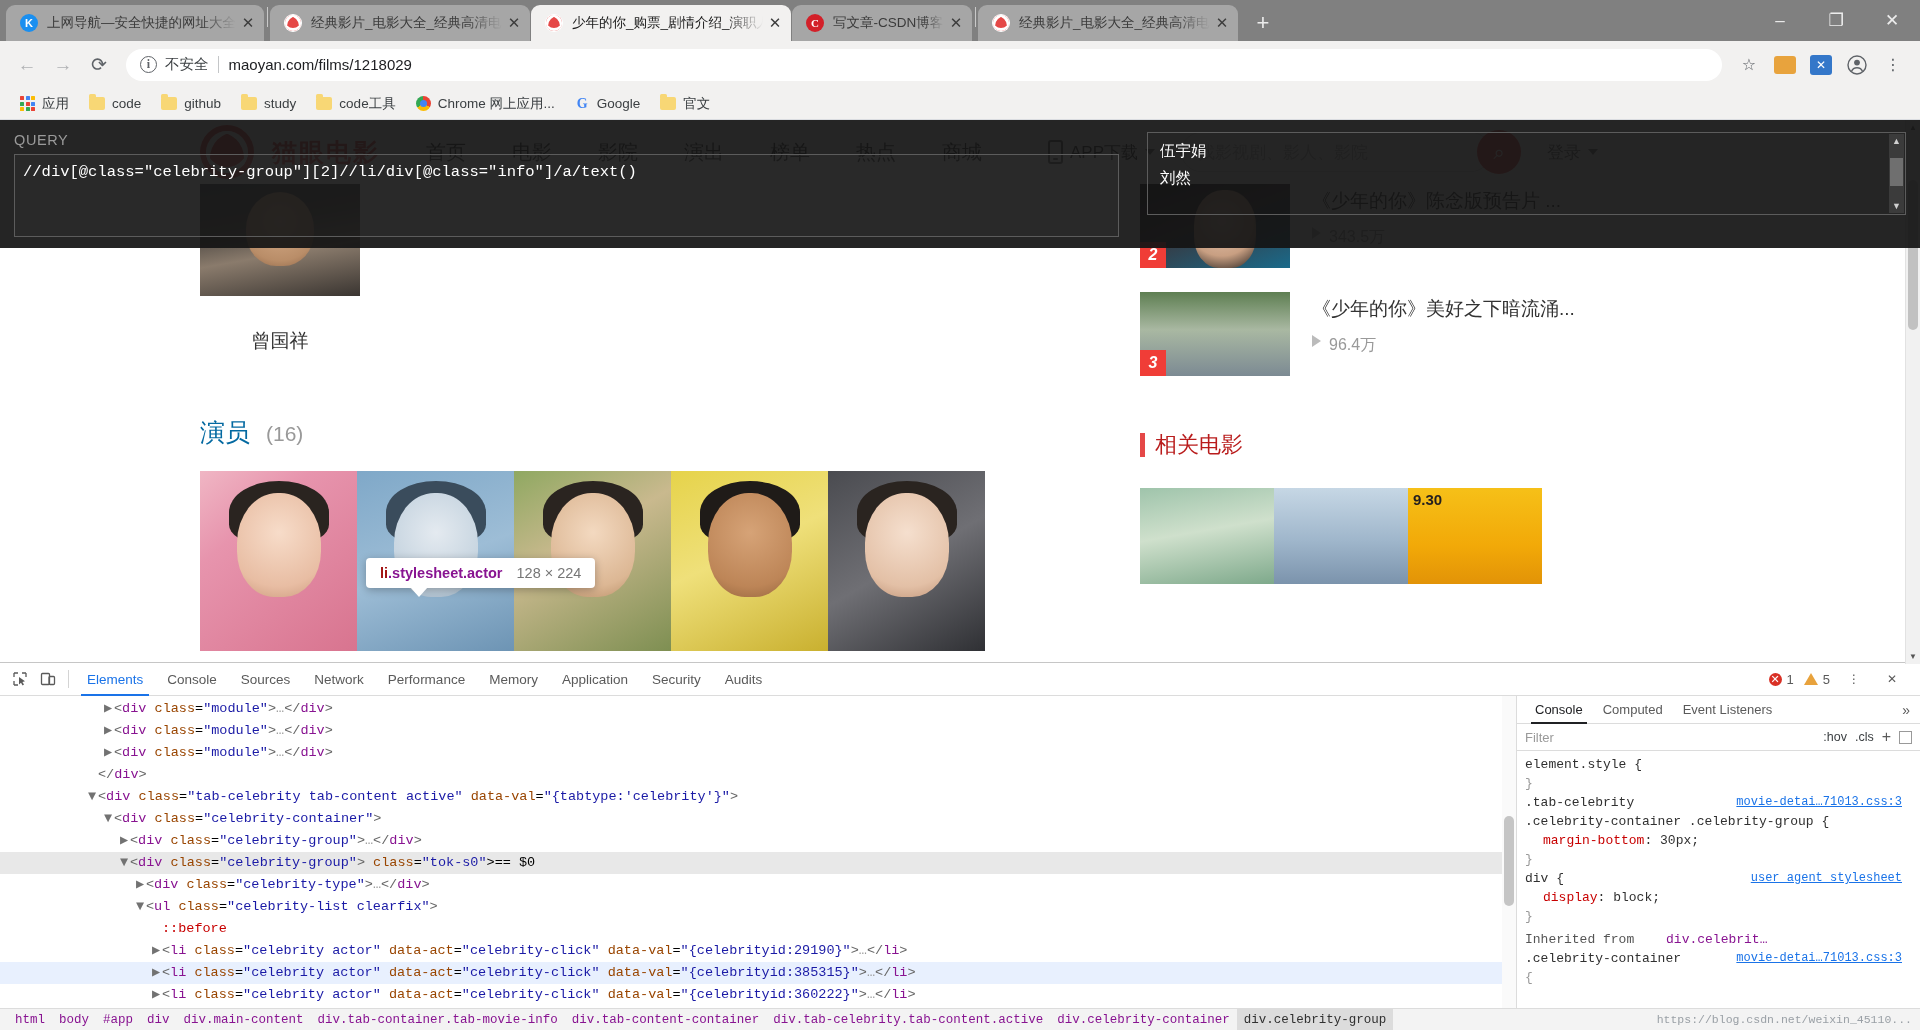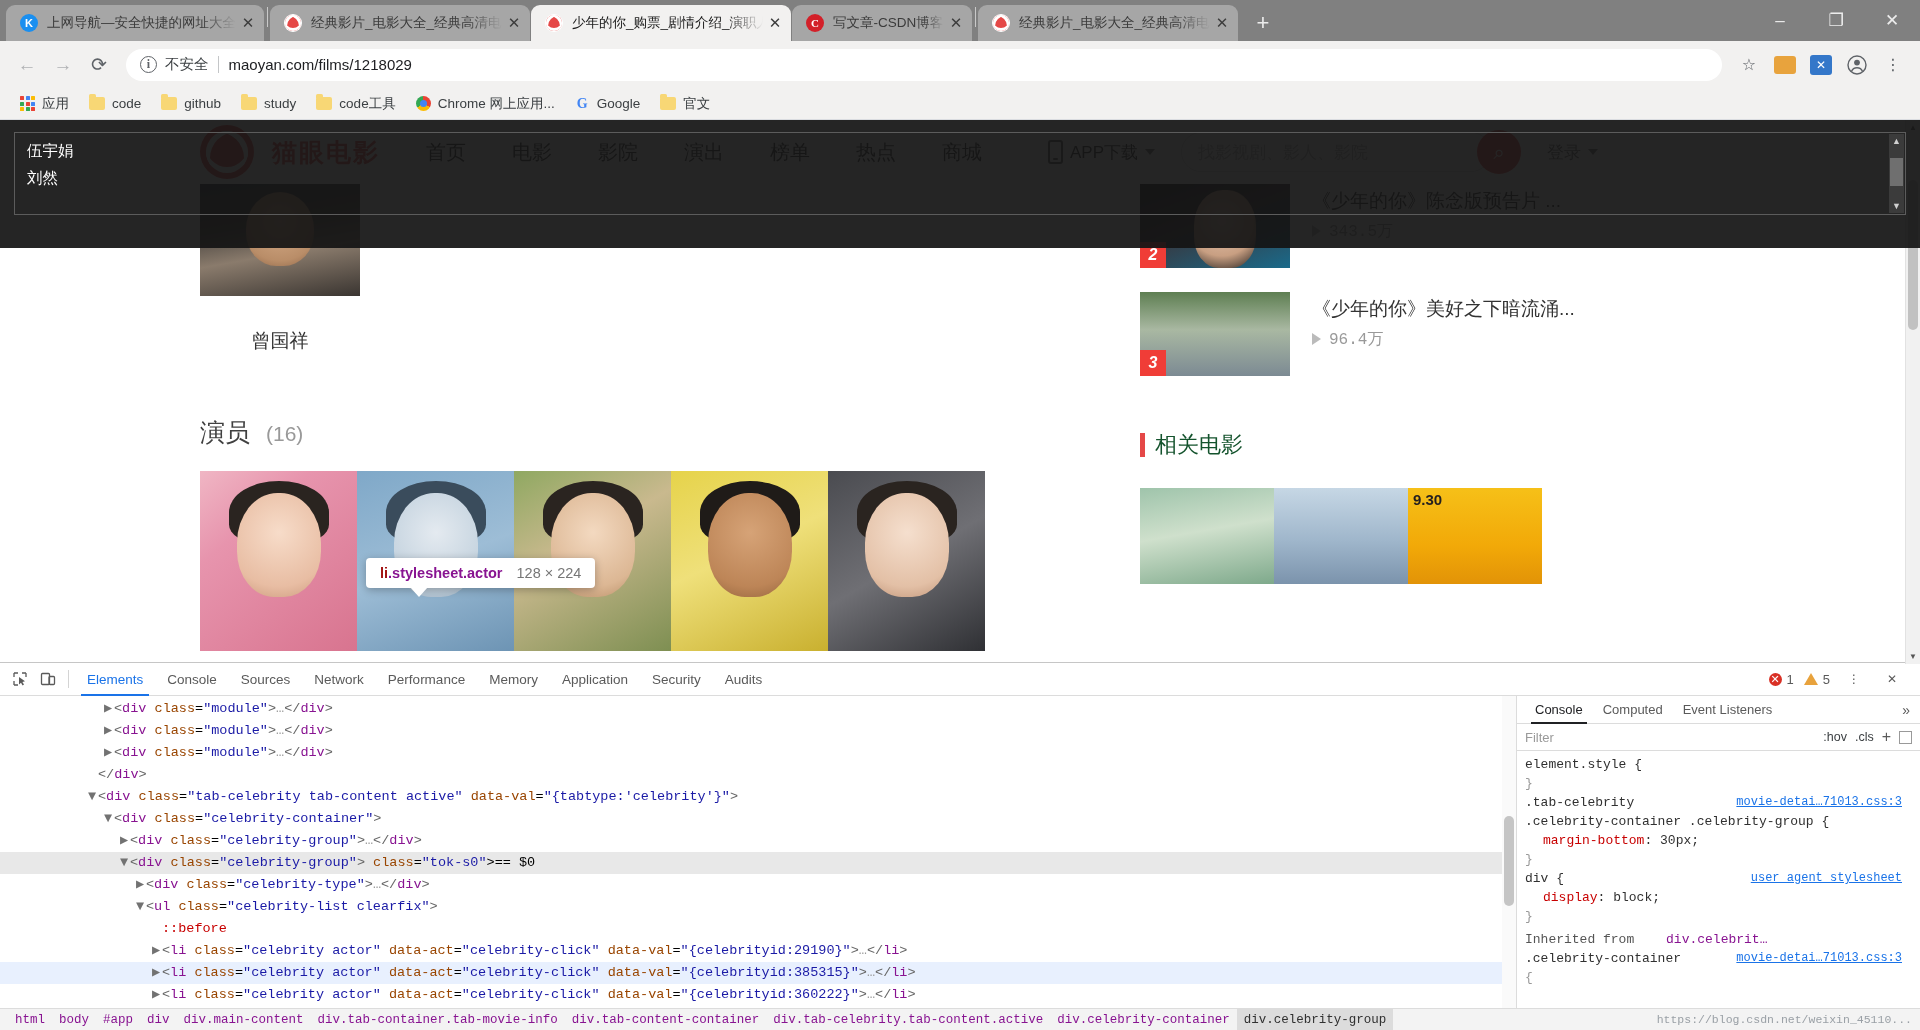--- a/index.html
+++ b/index.html
@@ -251,21 +251,21 @@
     background: linear-gradient(170deg, #2e3236 0%, #4a4540 35%, #8a7b6c 60%, #3a3531 100%);
     position: relative; overflow: hidden;
   }
   .director-photo::after {
     content:""; position:absolute; left:46px; top:8px; width:68px; height:74px; border-radius:50% 50% 45% 45%;
     background: radial-gradient(circle at 50% 40%, #d9b08c 0%, #b98d68 70%, #8a6245 100%);
   }
   .director-name { font-size: 19px; color: #333; margin-top: 32px; }
 
   .sec-title { display: flex; align-items: baseline; gap: 16px; margin-top: 62px; margin-bottom: 22px; }
-  .sec-title .t { font-size: 25px; color: #404040; }
+  .sec-title .t { font-size: 25px; color: #0369a1; }
   .sec-title .c { font-size: 21px; color: #999; }
 
   .actor-list { display: flex; gap: 0px; }
   .actor-cell { width: 157px; height: 180px; position: relative; overflow: hidden; }
   .a1 { background: linear-gradient(140deg,#f0b6c4 0%, #e794ad 30%, #d8748f 100%); }
   .a2 { background: linear-gradient(160deg,#7fa8c8 0%, #9dbdd6 50%, #6d94b4 100%); }
   .a3 { background: linear-gradient(150deg,#8fa861 0%, #c9b98e 40%, #7e8f52 100%); }
   .a4 { background: linear-gradient(155deg,#e6d34a 0%, #efe07a 45%, #c9b02f 100%); }
   .a5 { background: linear-gradient(150deg,#4a4b50 0%, #6f6f74 50%, #2f3034 100%); }
   .face {
@@ -313,26 +313,26 @@
   .vid-thumb .rank {
     position: absolute; left: 0; bottom: 0; width: 26px; height: 26px;
     background: #f03d37; color: #fff; font-size: 16px; font-style: italic;
     display: flex; align-items: center; justify-content: center; font-weight: bold;
   }
   .vt2 { background: linear-gradient(160deg,#1b1a1f 0%, #3a3338 40%, #1a6a8a 100%); }
   .vt2::after { content:""; position:absolute; left:54px; top:6px; width:62px; height:78px; border-radius:46% 46% 40% 40%; background: radial-gradient(circle at 45% 40%, #eacbb6 0%, #c89f82 60%, #1f1b1a 100%); }
   .vt3 { background: linear-gradient(180deg,#5e7f52 0%, #a9b8a2 45%, #7c8a93 100%); }
   .vid-meta { padding-top: 4px; }
   .vid-title { font-size: 19px; color: #333; line-height: 1.4; }
-  .vid-plays { font-size: 16px; color: #999; margin-top: 6px; display: flex; align-items: center; gap: 8px; font-family: Liberation Mono, monospace; }
+  .vid-plays { font-size: 16px; color: #999; margin-top: 12px; display: flex; gap: 8px; }
   .play-tri { width: 0; height: 0; border-left: 9px solid #bbb; border-top: 6px solid transparent; border-bottom: 6px solid transparent; }
 
   .side-head { display: flex; align-items: center; gap: 10px; margin-top: 54px; margin-bottom: 28px; }
   .side-head .bar { width: 5px; height: 24px; background: #e54847; }
-  .side-head .txt { font-size: 22px; color: #14532d; }
+  .side-head .txt { font-size: 22px; color: #b91c1c; }
 
   .rel-list { display: flex; }
   .rel-poster { width: 134px; height: 96px; position: relative; overflow: hidden; }
   .rp1 { background: linear-gradient(170deg,#9fc4ab 0%, #cfe0cc 45%, #7ea98b 100%); }
   .rp2 { background: linear-gradient(180deg,#c6d7e5 0%, #9fb6cb 55%, #7b93ac 100%); }
   .rp3 { background: linear-gradient(180deg,#f6c018 0%, #f2a908 60%, #e29307 100%); }
   .rp3 .nine { position:absolute; left:5px; top:3px; font-size:15px; font-weight:bold; color:#231f20; }
 
   
   .xp-overlay {
@@ -715,20 +715,24 @@
         </div>
       </div>
     </div>
 
     <div class="dt-tooltip">
       <span><span class="tag">li</span><span class="cls">.stylesheet.actor</span></span>
       <span class="dim">128 × 224</span>
     </div>
 
     <div class="xp-overlay">
+      <div class="xp-pane xp-query">
+        <div class="xp-label">QUERY</div>
+        <div class="xp-input">//div[@class="celebrity-group"][2]//li/div[@class="info"]/a/text()</div>
+      </div>
       <div class="xp-pane xp-results">
         <div class="xp-reslist">
           <div>伍宇娟</div>
           <div>刘然</div>
           <div class="xp-scroll">
             <div class="arrow up">▲</div>
             <div class="thumb"></div>
             <div class="arrow dn">▼</div>
           </div>
         </div>

